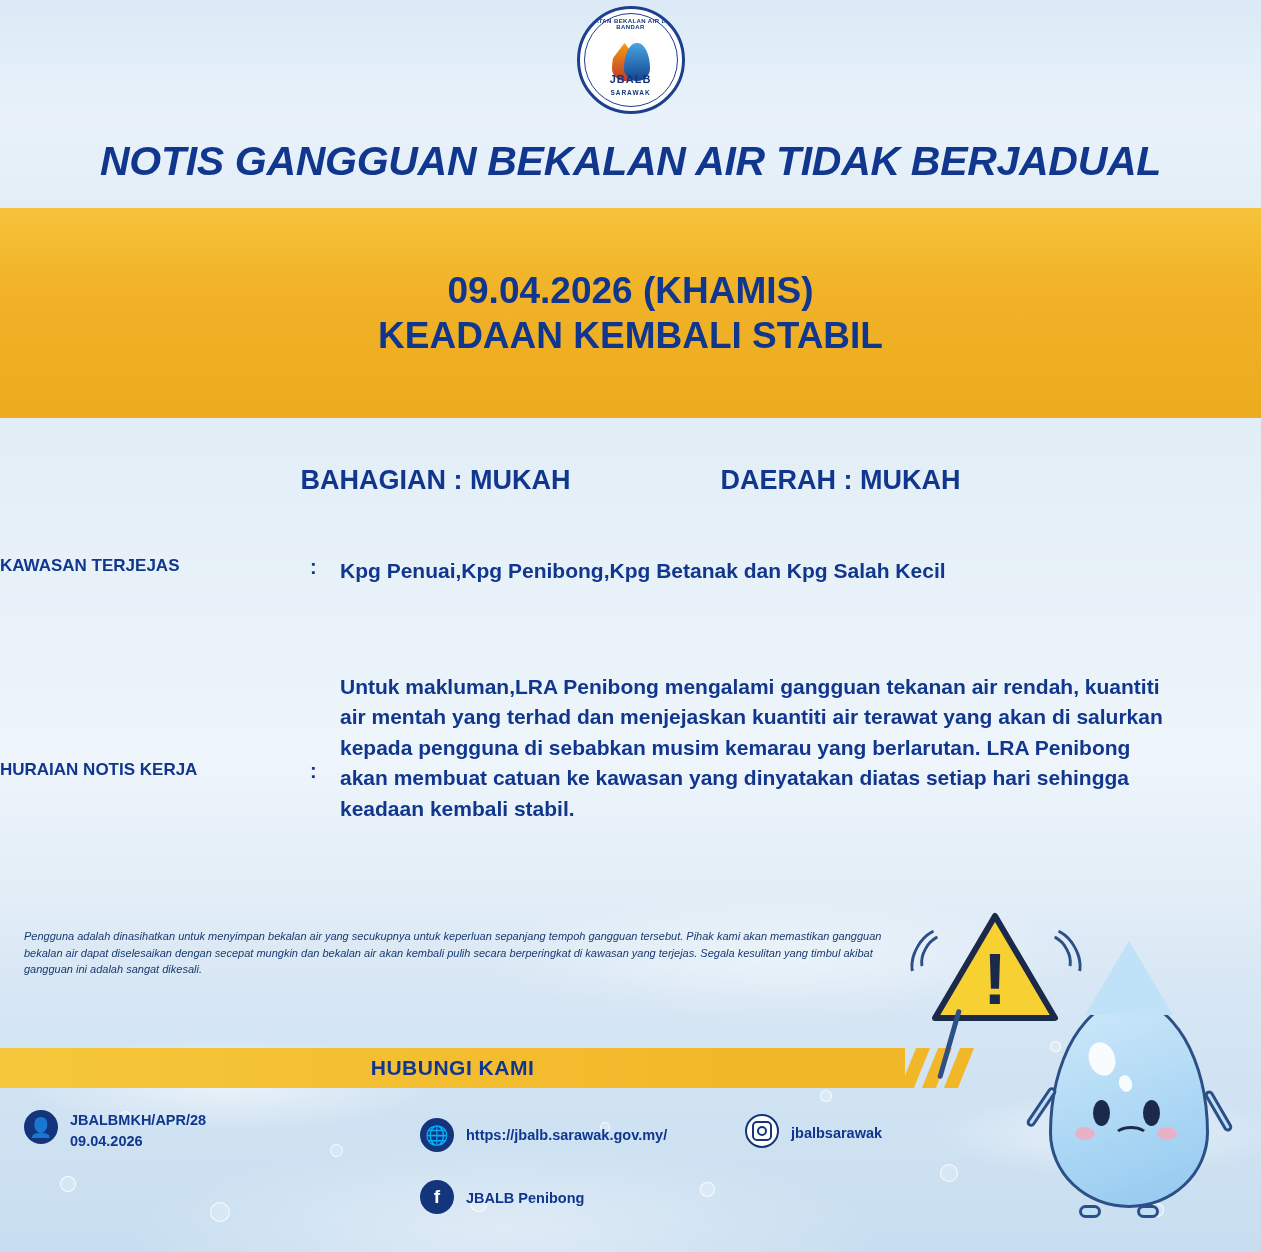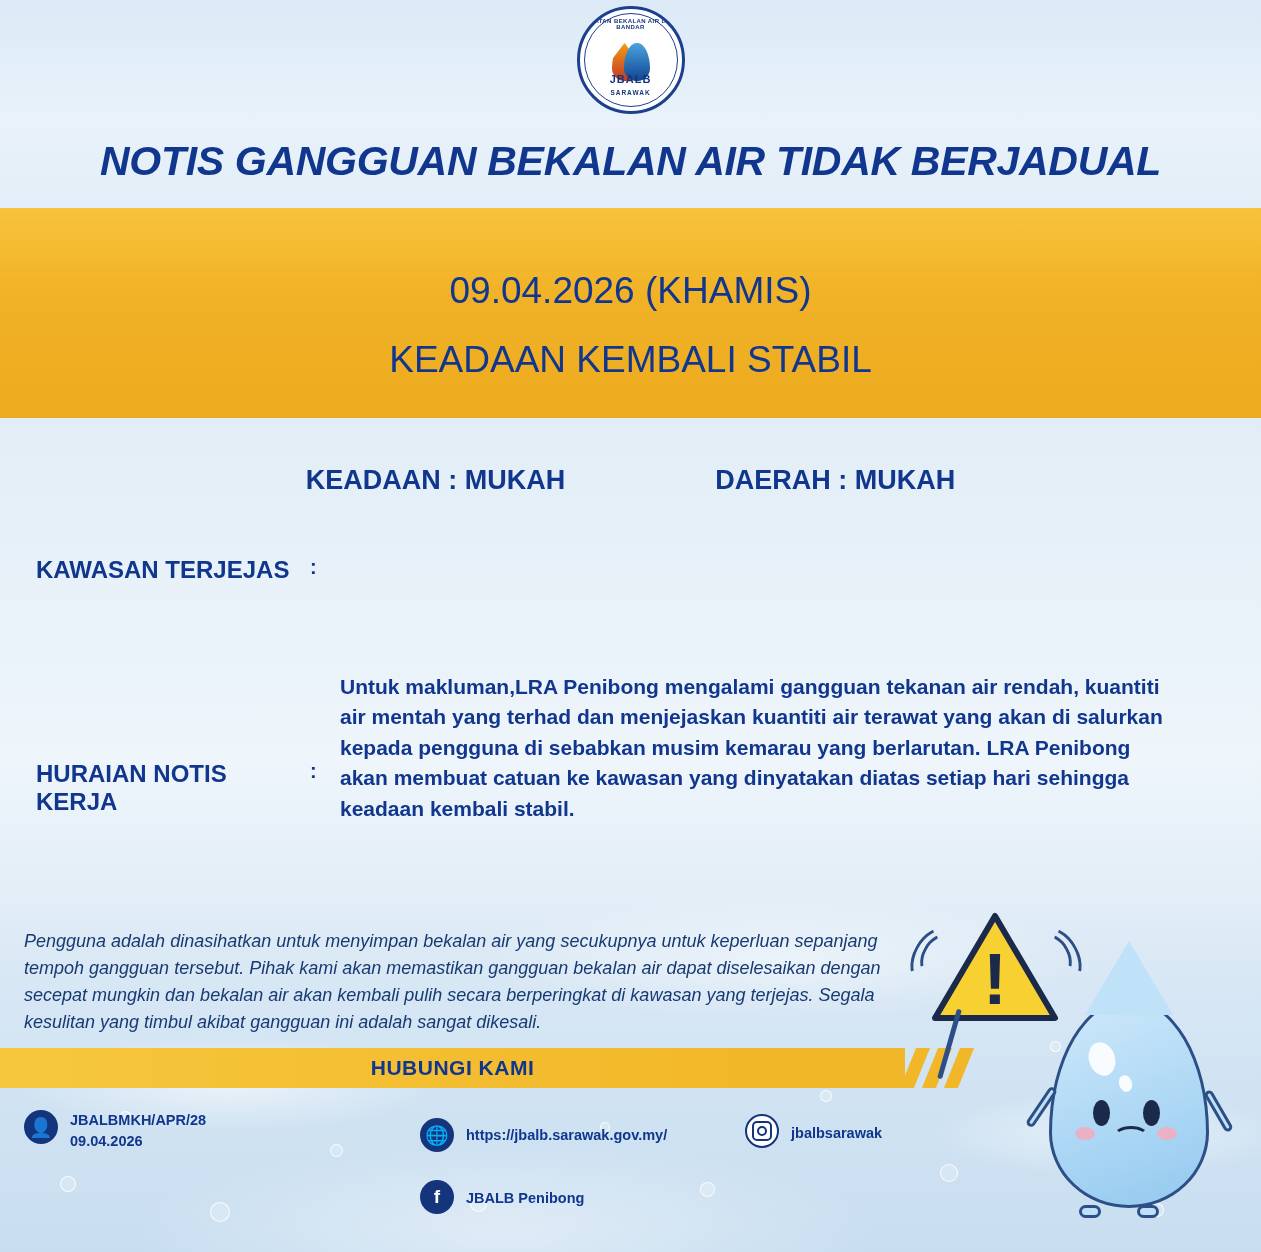--- a/index.html
+++ b/index.html
@@ -165,25 +165,24 @@
     width: 1261px;
     height: 210px;
     background: linear-gradient(180deg, #f6c33a 0%, #f1b227 40%, #edab1f 100%);
     display: flex;
     flex-direction: column;
     align-items: center;
     justify-content: center;
   }
   .banner .line {
     font-size: 37px;
-    font-weight: normal;
+    font-weight: bold;
     color: #11368e;
     line-height: 1.22;
     text-align: center;
-    margin-top: 24px;
   }
 
   
   .divrow {
     position: absolute;
     top: 465px;
     left: 0; right: 0;
     display: flex;
     justify-content: center;
     gap: 150px;
@@ -195,23 +194,22 @@
   
   .row {
     position: absolute;
     display: flex;
     align-items: flex-start;
     color: #11368e;
     font-weight: bold;
   }
   .row .label {
     width: 310px;
-    padding-left: 36px;
     box-sizing: border-box;
-    font-size: 24px;
+    font-size: 17px;
   }
   .row .colon {
     width: 30px;
     font-size: 20px;
   }
   .row .value {
     font-size: 21px;
     line-height: 1.45;
   }
   #row-area { top: 556px; left: 0; right: 0; }
@@ -219,21 +217,21 @@
   #row-desc .label { padding-top: 88px; }
   #row-desc .colon { padding-top: 88px; }
   #row-desc .value { width: 830px; }
 
   
   .advisory {
     position: absolute;
     top: 928px;
     left: 24px;
     width: 880px;
-    font-size: 18px;
+    font-size: 11px;
     font-style: italic;
     line-height: 1.5;
     color: #173a72;
   }
 
   
   .contact-bar {
     position: absolute;
     top: 1048px;
     left: 0;
@@ -487,27 +485,28 @@
   <div class="title-bar">
     <h1>NOTIS GANGGUAN BEKALAN AIR TIDAK BERJADUAL</h1>
   </div>
 
   <div class="banner">
     <div class="line">09.04.2026 (KHAMIS)</div>
     <div class="line">KEADAAN KEMBALI STABIL</div>
   </div>
 
   <div class="divrow">
-    <div>KEADAAN : MUKAH</div>
+    <div>BAHAGIAN : MUKAH</div>
     <div>DAERAH : MUKAH</div>
   </div>
 
   <div class="row" id="row-area">
     <div class="label">KAWASAN TERJEJAS</div>
     <div class="colon">:</div>
+    <div class="value">Kpg Penuai,Kpg Penibong,Kpg Betanak dan Kpg Salah Kecil</div>
   </div>
 
   <div class="row" id="row-desc">
     <div class="label">HURAIAN NOTIS KERJA</div>
     <div class="colon">:</div>
     <div class="value">Untuk makluman,LRA Penibong mengalami gangguan tekanan air  rendah, kuantiti air mentah yang terhad  dan menjejaskan kuantiti air terawat yang akan di salurkan kepada pengguna di sebabkan musim kemarau yang berlarutan. LRA Penibong akan membuat catuan ke kawasan yang dinyatakan diatas setiap hari sehingga keadaan kembali stabil.</div>
   </div>
 
   <div class="advisory">Pengguna adalah dinasihatkan untuk menyimpan bekalan air yang secukupnya untuk keperluan sepanjang tempoh gangguan tersebut. Pihak kami akan memastikan gangguan bekalan air dapat diselesaikan dengan secepat mungkin dan bekalan air akan kembali pulih secara berperingkat di kawasan yang terjejas. Segala kesulitan yang timbul akibat gangguan ini adalah sangat dikesali.</div>
 

